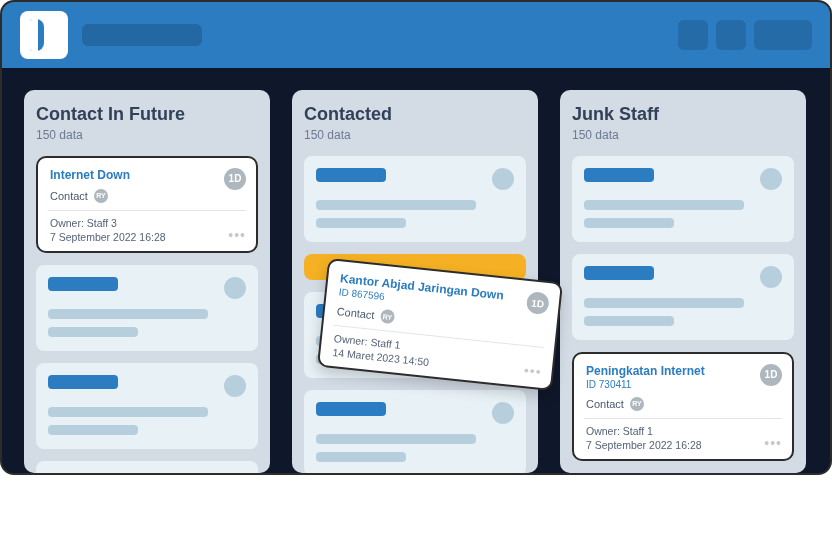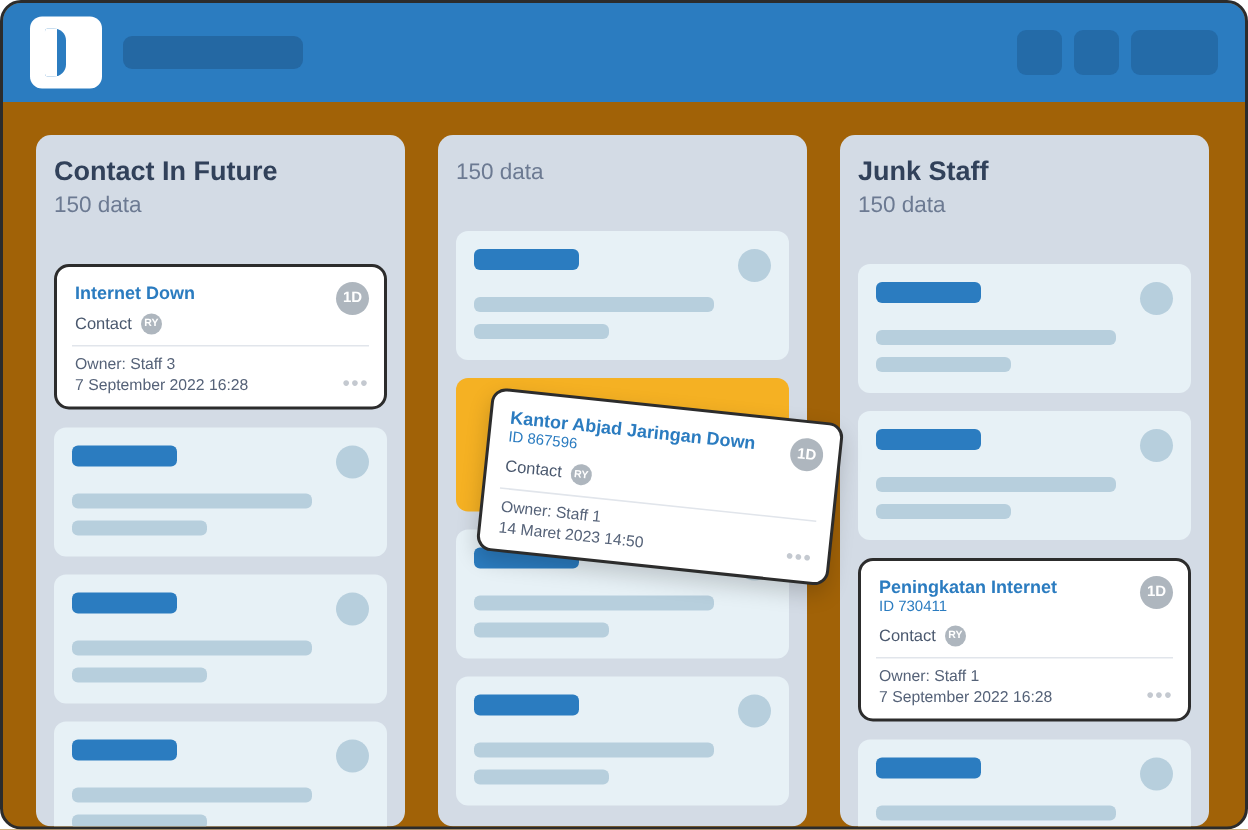--- a/index.html
+++ b/index.html
@@ -6,24 +6,24 @@
   body {
     font-family: -apple-system, BlinkMacSystemFont, "Segoe UI", Arial, sans-serif;
     background: #fff;
     width: 832px;
     height: 553px;
     overflow: hidden;
   }
   .frame {
     position: relative;
     width: 832px;
-    height: 553px;
+    height: 475px;
     border: 2px solid #2c2c2c;
     border-radius: 14px;
-    background: #a16207;
+    background: #0f172a;
     overflow: hidden;
   }
   .topbar {
     height: 66px;
     background: #2b7cc0;
     display: flex;
     align-items: center;
     padding: 0 18px;
     gap: 14px;
   }
@@ -90,24 +90,24 @@
     flex-direction: column;
     gap: 12px;
   }
   .col-title {
     font-size: 18px;
     font-weight: 800;
     color: #31415a;
     line-height: 1.2;
   }
   .col-sub {
-    font-size: 15px;
+    font-size: 12px;
     color: #6c7a92;
     margin-top: 2px;
-    margin-bottom: 19px;
+    margin-bottom: 2px;
   }
 
   .card {
     background: #e7f1f6;
     border-radius: 8px;
     padding: 12px 12px 14px 12px;
     position: relative;
   }
   .card.highlight {
     background: #f5b123;
@@ -246,20 +246,21 @@
       <div class="card">
         <div class="bar1"></div>
           <div class="circle"></div>
         <div class="line1"></div>
           <div class="line2"></div>
       </div>
     </div>
 
     <div class="column">
       <div>
+        <div class="col-title">Contacted</div>
         <div class="col-sub">150 data</div>
       </div>
 
       <div class="card">
         <div class="bar1"></div>
           <div class="circle"></div>
         <div class="line1"></div>
           <div class="line2"></div>
       </div>
       <div class="card highlight"></div>

